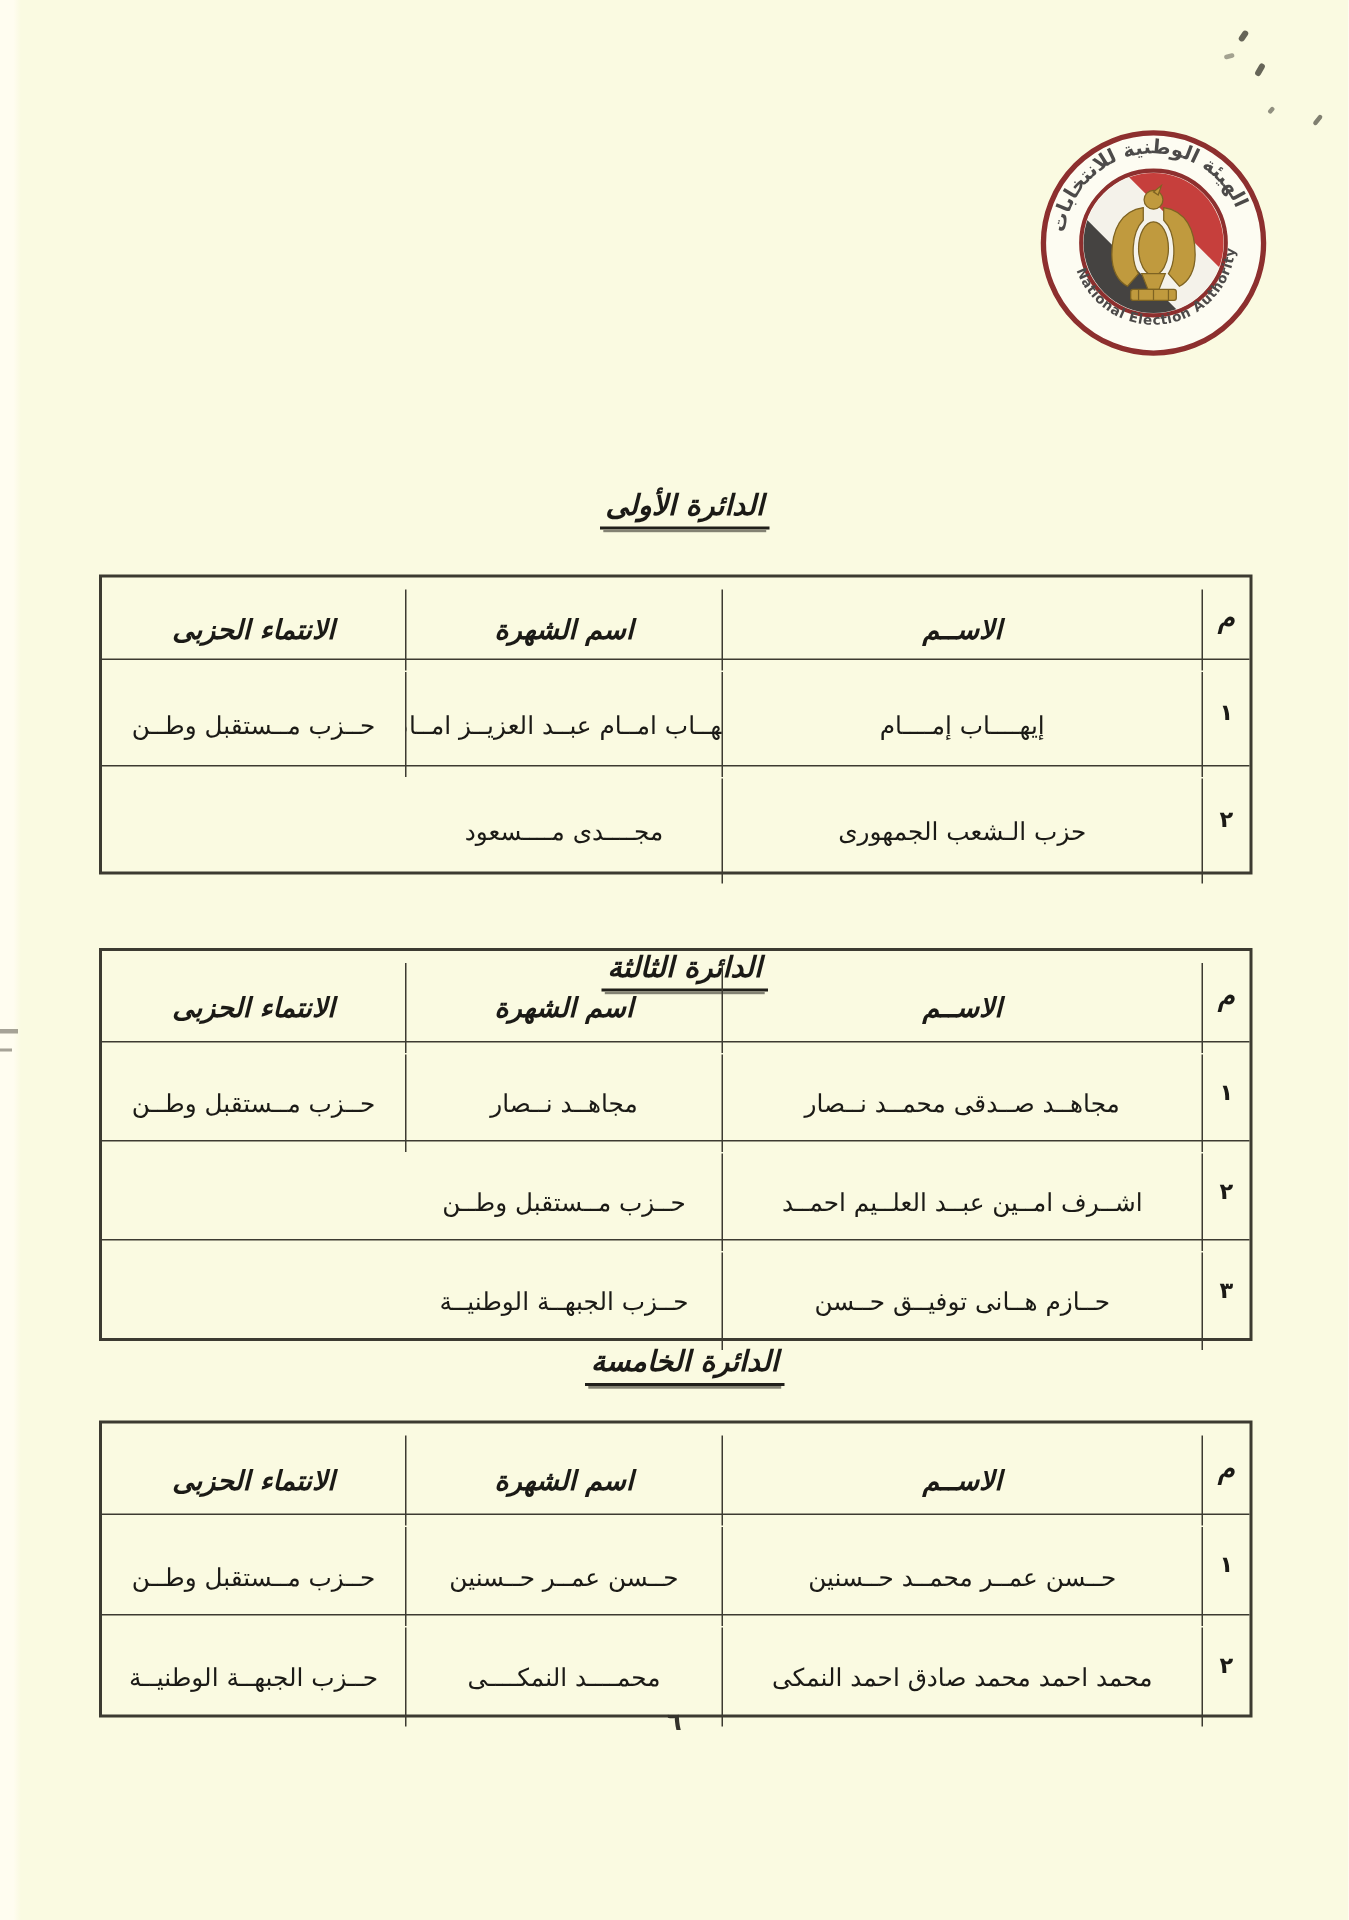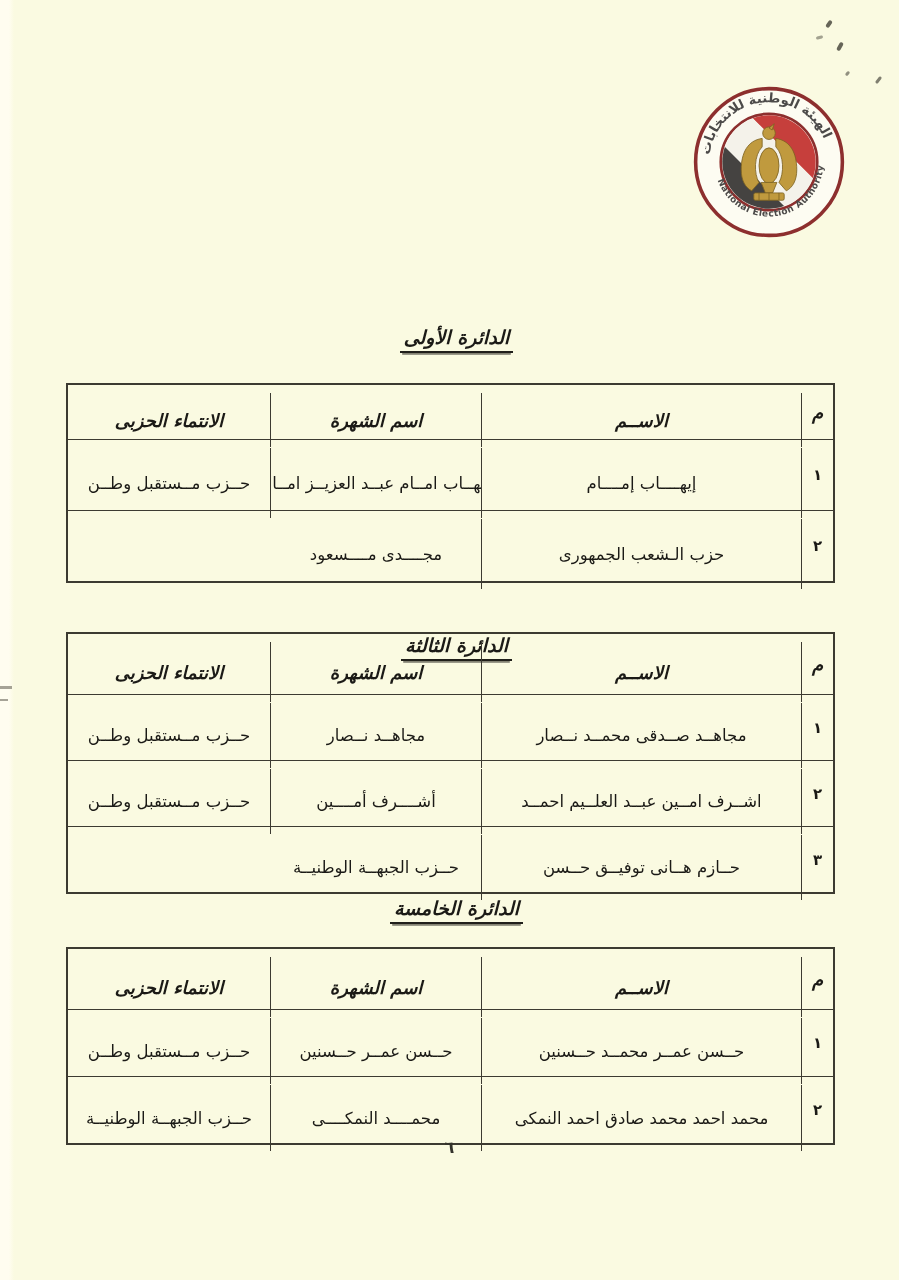--- a/index.html
+++ b/index.html
@@ -127,21 +127,20 @@
     </div>
     <div class="tr">
       <div class="td num">١</div>
       <div class="td cell">مجاهــد صــدقى محمــد نــصار</div>
       <div class="td cell">مجاهــد نــصار</div>
       <div class="td cell">حــزب مــستقبل وطــن</div>
     </div>
     <div class="tr">
       <div class="td num">٢</div>
       <div class="td cell">اشــرف امــين عبــد العلــيم احمــد</div>
-      <div class="td cell">أشــــرف أمــــين</div>
       <div class="td cell">حــزب مــستقبل وطــن</div>
     </div>
     <div class="tr">
       <div class="td num">٣</div>
       <div class="td cell">حــازم هــانى توفيــق حــسن</div>
       <div class="td cell">حــزب الجبهــة الوطنيــة</div>
     </div>
   </div>
 
   <div class="ctitle dist" style="top:897px;">

